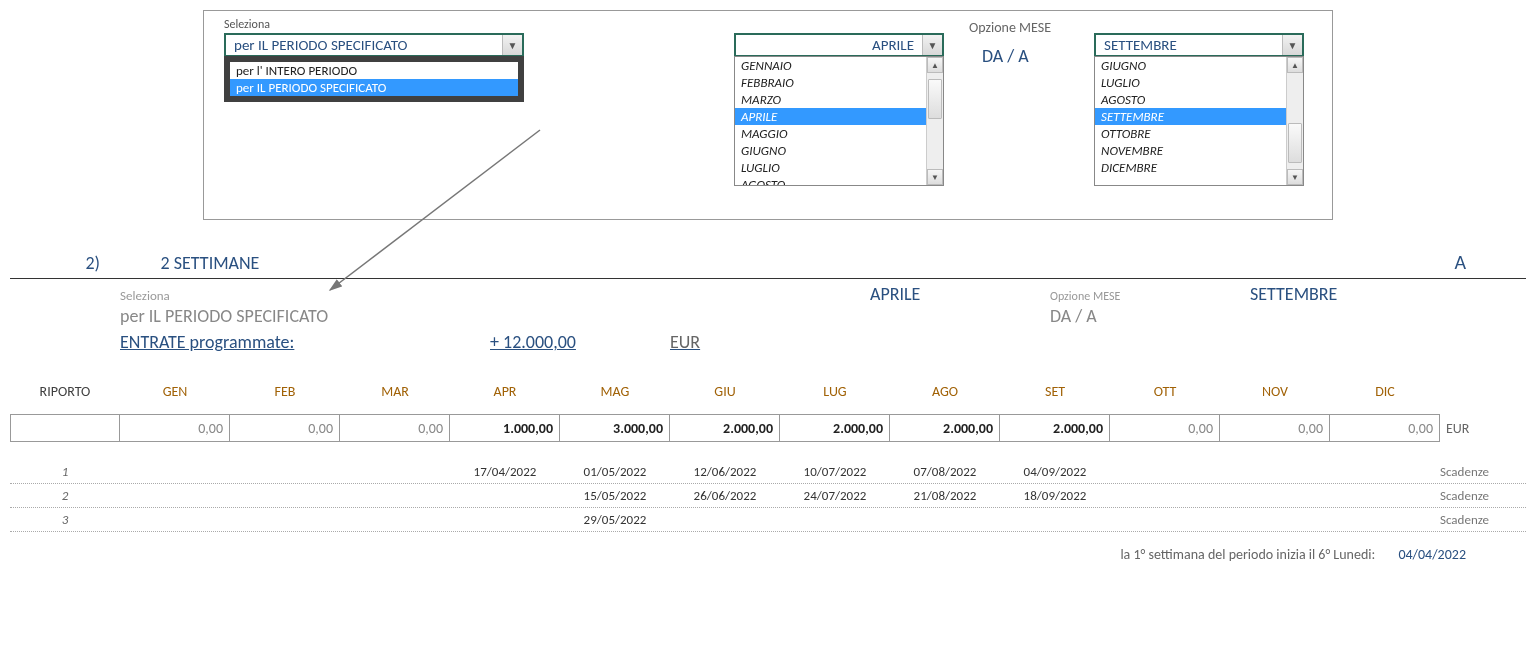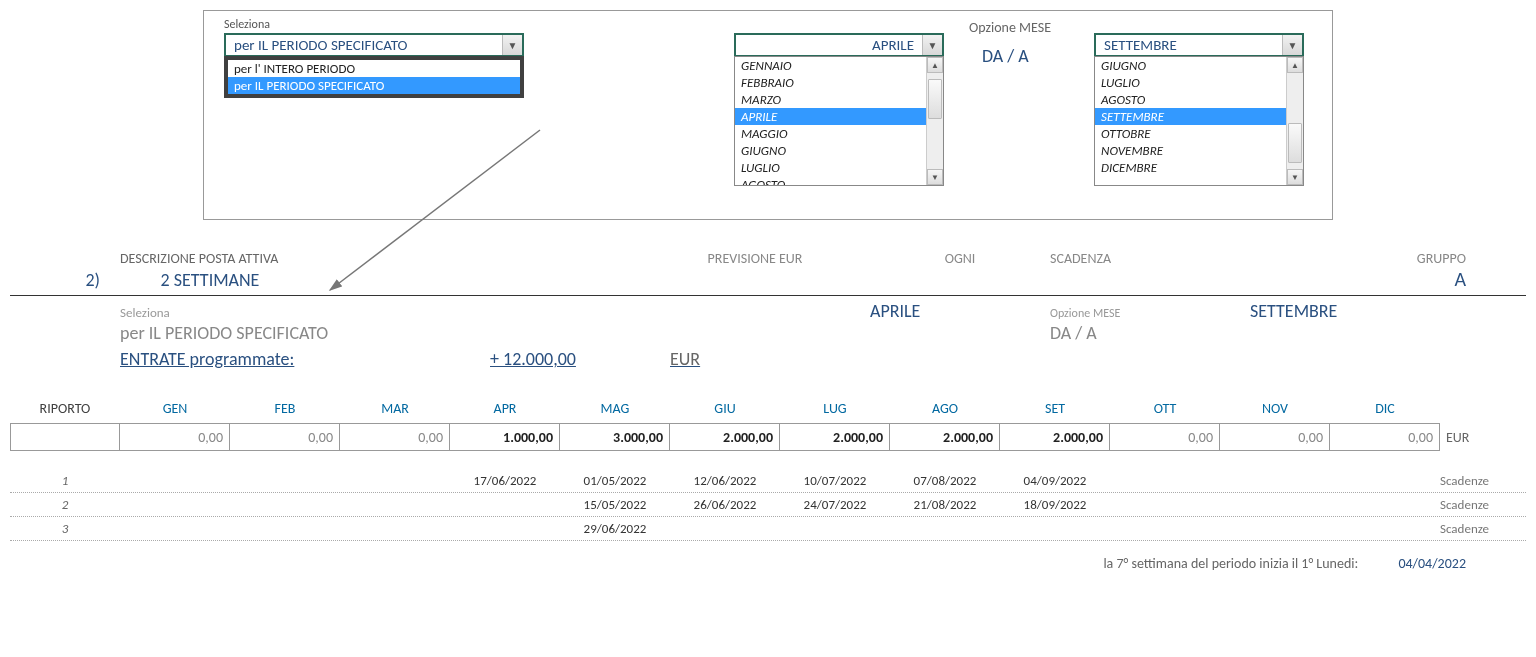--- a/index.html
+++ b/index.html
@@ -43,21 +43,21 @@
     width: 20px;
     background: linear-gradient(#f2f2f2, #d8d8d8);
     border-left: 1px solid #bbb;
     display: flex;
     align-items: center;
     justify-content: center;
     font-size: 10px;
     color: #555;
   }
   .dropdown-list {
-    border: 4px solid #404040;
+    border: 6px solid #404040;
     background: #fff;
     font-size: 13px;
     overflow: hidden;
   }
   .dropdown-list .item {
     padding: 1px 6px;
     color: #222;
   }
   .dropdown-list .item.selected {
     background: #3399ff;
@@ -124,32 +124,32 @@
   .sel-row .seleziona .small-label { font-size: 13px; color: #999; margin-left: 0;}
   .entry-row { font-size: 18px; color:#2a5080; margin-top: 4px; text-decoration: underline;}
 
   
   .months-grid { margin-top: 30px; }
   .mh-row, .mv-row {
     display: grid;
     grid-template-columns: 110px repeat(12, 110px) 60px;
     align-items: center;
   }
-  .mh-row div { text-align: center; font-size: 14px; color:#0369a1; font-weight: 500; padding-bottom: 6px;}
+  .mh-row div { text-align: center; font-size: 14px; color:#a16207; font-weight: 500; padding-bottom: 6px;}
   .mh-row .riporto { text-align: center; color:#404040; }
   .mv-row div {
     border: 1px solid #999;
     border-left: none;
     padding: 4px 6px;
     text-align: right;
     font-size: 14px;
     color:#888;
     background:#fff;
     height: 28px;
-    display:flex; align-items:center; justify-content:flex-end;
+    display:flex; align-items:center; justify-content:flex-end;margin-top:8px;
   }
   .mv-row div:first-child { border-left: 1px solid #999; background:#fff; color:#888;}
   .mv-row .bold { color:#222; font-weight:600; }
   .mv-row .eur { border:none; background:none; color:#666; justify-content:flex-start; }
 
   .dates-row {
     display: grid;
     grid-template-columns: 110px repeat(12, 110px) 80px;
     border-bottom: 1px dotted #aaa;
     font-size: 13px;
@@ -159,21 +159,21 @@
   .dates-row .idx { font-style: italic; color:#666; text-align: center;}
   .dates-row .lbl { color:#777; text-align: left;}
 
   .footer-note {
     margin-top: 14px;
     font-size: 14px;
     color:#666;
     text-align: right;
     padding-right: 60px;
   }
-  .footer-note .date { color:#2a5080; margin-left: 37px;}
+  .footer-note .date { color:#2a5080; margin-left: 20px;}
 </style>
 </head>
 <body>
 
 <div class="top-panel">
 
   <div class="top-group group-left">
     <div class="small-label">Seleziona</div>
     <div class="combo-box">
       <div class="combo-value">per IL PERIODO SPECIFICATO</div>
@@ -243,28 +243,20 @@
 <svg class="arrow-svg" width="260" height="180" style="position:absolute; left:310px; top:120px; pointer-events:none;">
   <defs>
     <marker id="ah" markerWidth="10" markerHeight="10" refX="8" refY="3" orient="auto">
       <path d="M0,0 L0,6 L9,3 z" fill="#777"></path>
     </marker>
   </defs>
   <line x1="230" y1="10" x2="20" y2="170" stroke="#777" stroke-width="1.5" marker-end="url(#ah)"></line>
 </svg>
 
 <div class="mid-block">
-  <div class="row">
-    <div class="col-idx"></div>
-    <div class="col-desc-hdr">DESCRIZIONE POSTA ATTIVA</div>
-    <div class="col-prev-hdr">PREVISIONE EUR</div>
-    <div class="col-ogni-hdr">OGNI</div>
-    <div class="col-scad-hdr">SCADENZA</div>
-    <div class="col-grp-hdr">GRUPPO</div>
-  </div>
   <div class="row val-row">
     <div class="col-idx val-big">2)</div>
     <div class="col-ogni-hdr val-big">2 SETTIMANE</div>
     <div class="col-grp-hdr val-big" style="font-size:20px;">A</div>
   </div>
   <div class="row sel-row">
     <div class="col-idx"></div>
     <div class="seleziona">
       <div class="small-label">Seleziona</div>
       <div class="val-big" style="color:#888;">per IL PERIODO SPECIFICATO</div>
@@ -319,21 +311,21 @@
       <div>0,00</div>
       <div class="eur">EUR</div>
     </div>
 
   <div id="date-rows" style="margin-top:18px;">
       <div class="dates-row">
         <div class="idx">1</div>
         <div></div>
         <div></div>
         <div></div>
-        <div>17/06/2022</div>
+        <div>17/04/2022</div>
         <div>01/05/2022</div>
         <div>12/06/2022</div>
         <div>10/07/2022</div>
         <div>07/08/2022</div>
         <div>04/09/2022</div>
         <div></div>
         <div></div>
         <div></div>
         <div class="lbl">Scadenze</div>
       </div>
@@ -352,29 +344,29 @@
         <div></div>
         <div></div>
         <div class="lbl">Scadenze</div>
       </div>
       <div class="dates-row">
         <div class="idx">3</div>
         <div></div>
         <div></div>
         <div></div>
         <div></div>
-        <div>29/06/2022</div>
+        <div>29/05/2022</div>
         <div></div>
         <div></div>
         <div></div>
         <div></div>
         <div></div>
         <div></div>
         <div></div>
         <div class="lbl">Scadenze</div>
       </div>
     </div>
 </div>
 
 <div class="footer-note">
-  <span>la 7° settimana del periodo inizia il 1° Lunedi:</span>
+  <span>la 1° settimana del periodo inizia il 6° Lunedi:</span>
   <span class="date">04/04/2022</span>
 </div>
 
 </body></html>

